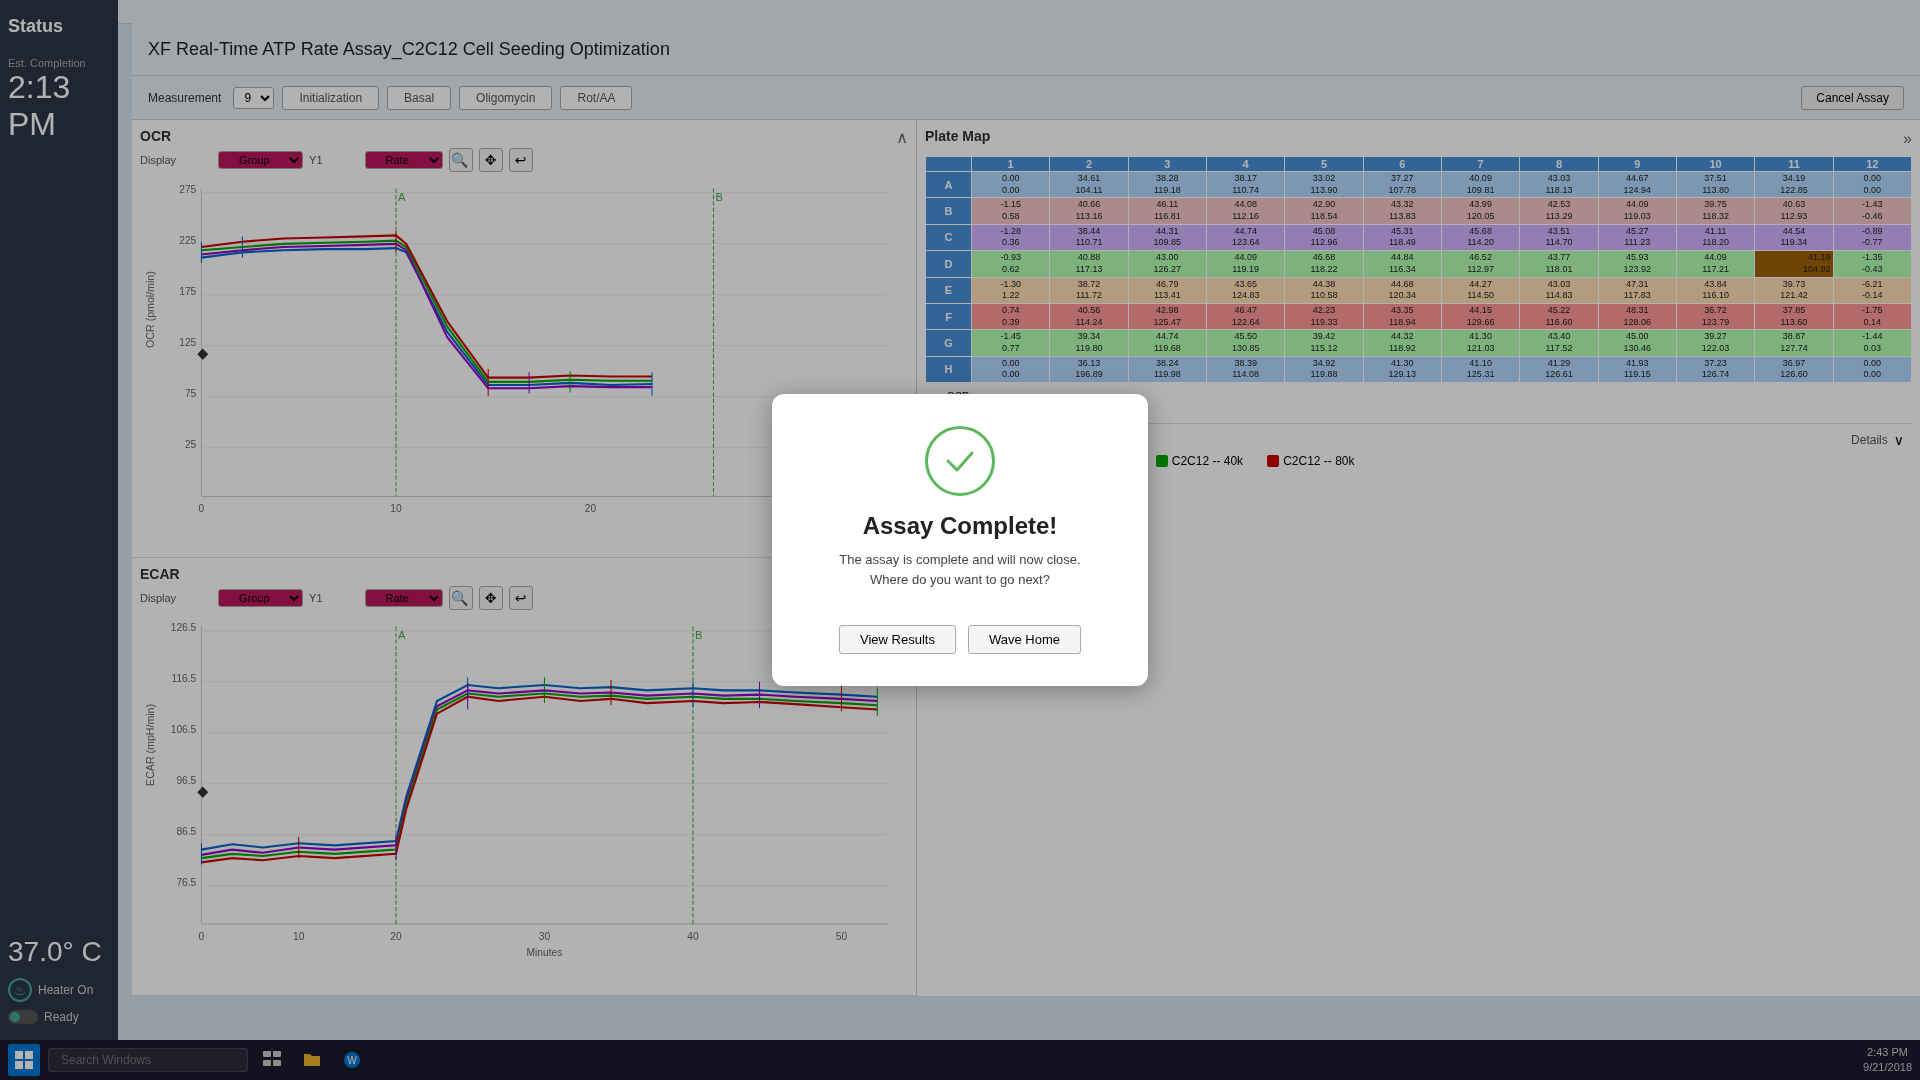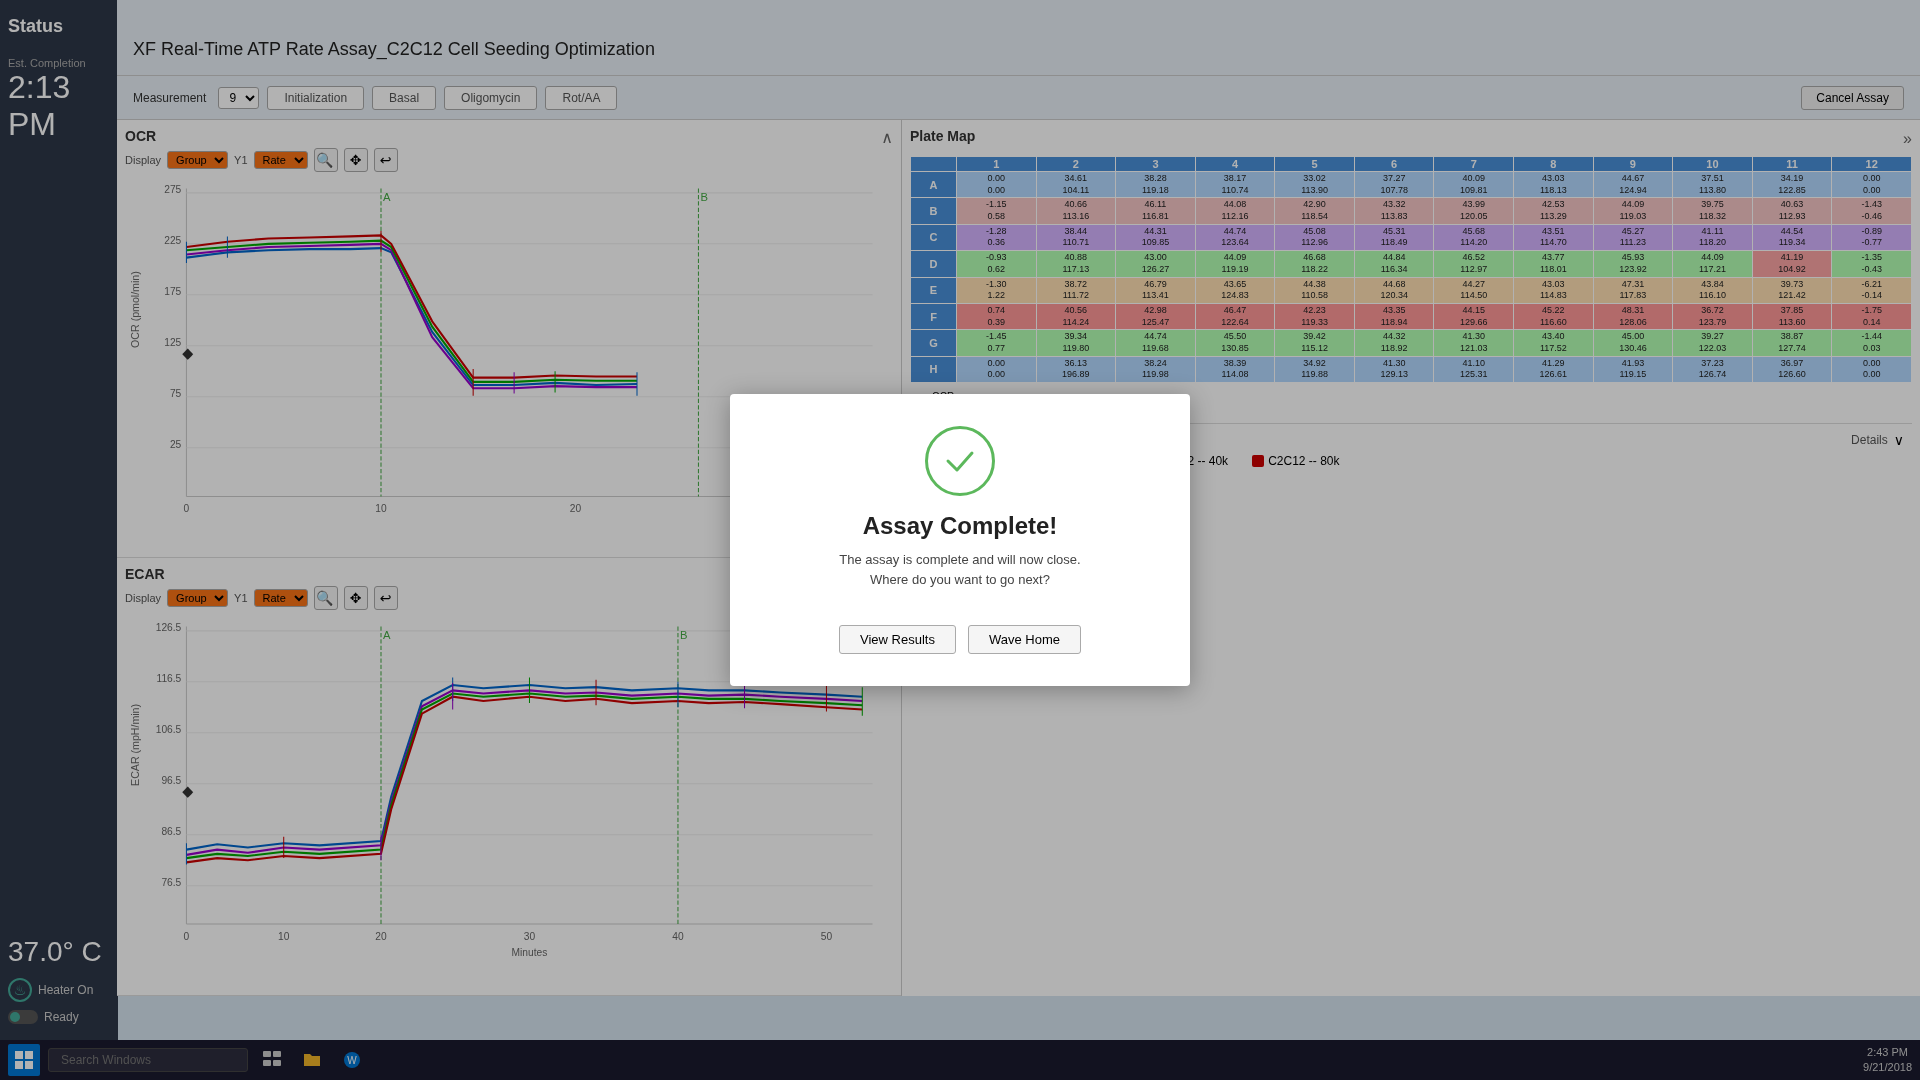--- a/index.html
+++ b/index.html
@@ -14,21 +14,21 @@
     #sidebar .est-label { font-size: 11px; color: #aaa; align-self: flex-start; }
     #sidebar .est-time { font-size: 32px; font-weight: 300; color: #fff; align-self: flex-start; margin-bottom: 30px; }
     #sidebar .temp { font-size: 28px; font-weight: 400; color: #fff; align-self: flex-start; margin-top: auto; }
     #sidebar .heater { display: flex; align-items: center; gap: 6px; font-size: 12px; color: #ccc; margin-top: 10px; align-self: flex-start; }
     #sidebar .heater-icon { width: 24px; height: 24px; border-radius: 50%; border: 2px solid #4a9; display: flex; align-items: center; justify-content: center; color: #4a9; font-size: 14px; }
     #sidebar .ready { display: flex; align-items: center; gap: 6px; font-size: 12px; color: #ccc; margin-top: 8px; align-self: flex-start; }
     #sidebar .ready-icon { width: 30px; height: 14px; background: #555; border-radius: 7px; display: flex; align-items: center; padding: 2px; }
     #sidebar .ready-icon-dot { width: 10px; height: 10px; border-radius: 50%; background: #4a9; }
 
     
-    #main { position: absolute; left: 117px; top: 0; right: 0; height: 972px; background: #e8f0f7; }
+    #main { position: absolute; left: 132px; top: 0; right: 0; height: 972px; background: #e8f0f7; }
 
     
     #title-bar { height: 52px; display: flex; align-items: center; padding: 0 16px; background: #e8f0f7; border-bottom: 1px solid #ccc; }
     #title-bar .app-title { font-size: 18px; font-weight: 400; color: #222; }
 
     
     #toolbar { height: 44px; display: flex; align-items: center; padding: 0 16px; gap: 8px; background: #e8f0f7; border-bottom: 1px solid #ccc; }
     #toolbar .meas-label { font-size: 12px; color: #333; margin-right: 4px; }
     #toolbar .meas-select { padding: 2px 6px; border: 1px solid #aaa; border-radius: 3px; background: #fff; font-size: 12px; min-width: 40px; }
     .phase-btn { padding: 4px 16px; border: 1px solid #aaa; border-radius: 3px; background: #fff; font-size: 12px; color: #555; cursor: pointer; }
@@ -37,21 +37,21 @@
     
     #charts-area { display: flex; height: calc(100% - 96px); }
     #charts-col { flex: 0 0 785px; display: flex; flex-direction: column; border-right: 1px solid #ccc; }
     #plate-col { flex: 1; overflow: hidden; }
 
     
     .chart-panel { flex: 1; background: #fff; border-bottom: 1px solid #ddd; padding: 8px; position: relative; }
     .chart-title { font-size: 14px; font-weight: 600; color: #333; margin-bottom: 4px; }
     .chart-controls { display: flex; align-items: center; gap: 6px; margin-bottom: 6px; }
     .ctrl-label { font-size: 11px; color: #555; }
-    .ctrl-select { padding: 1px 4px; border: 1px solid #aaa; border-radius: 3px; font-size: 11px; background: #f97316; }
+    .ctrl-select { padding: 1px 16px; border: 1px solid #aaa; border-radius: 3px; font-size: 11px; background: #be185d; margin-left: 36px; }
     .ctrl-btn { width: 24px; height: 24px; border: 1px solid #aaa; border-radius: 3px; background: #f5f5f5; cursor: pointer; display: flex; align-items: center; justify-content: center; font-size: 14px; }
     .chart-collapse { position: absolute; top: 8px; right: 8px; font-size: 16px; color: #666; cursor: pointer; }
 
     
     .chart-svg { width: 100%; height: calc(100% - 60px); }
 
     
     #plate-map { background: #fff; height: 100%; overflow: auto; padding: 8px; }
     .pm-title { font-size: 14px; font-weight: 600; color: #333; margin-bottom: 6px; }
     .pm-expand { float: right; font-size: 16px; color: #666; cursor: pointer; }
@@ -78,22 +78,22 @@
     .gl-item { display: flex; align-items: center; gap: 4px; }
     .gl-color { width: 12px; height: 12px; border-radius: 2px; }
 
     
     #modal-overlay {
       position: absolute; left: 0; top: 0; right: 0; bottom: 0;
       background: rgba(0,0,0,0.3); display: flex; align-items: center; justify-content: center;
       z-index: 100;
     }
     #modal {
-      background: #fff; border-radius: 4px; box-shadow: 0 4px 24px rgba(0,0,0,0.3);
-      padding: 32px 40px; width: 460px; text-align: center; position: relative;
+      background: #fff; border-radius: 12px; box-shadow: 0 4px 24px rgba(0,0,0,0.3);
+      padding: 32px 40px; width: 376px; text-align: center; position: relative;
     }
     .modal-check { width: 70px; height: 70px; border-radius: 50%; border: 3px solid #5cb85c; display: flex; align-items: center; justify-content: center; margin: 0 auto 16px; }
     .modal-check svg { width: 40px; height: 40px; }
     .modal-title { font-size: 24px; font-weight: 600; margin-bottom: 10px; color: #222; }
     .modal-body { font-size: 13px; color: #444; margin-bottom: 36px; line-height: 1.5; }
     .modal-btns { display: flex; justify-content: center; gap: 12px; }
     .modal-btn { padding: 6px 20px; border: 1px solid #aaa; border-radius: 3px; background: #f5f5f5; font-size: 13px; cursor: pointer; }
 
     
     #taskbar {
@@ -595,21 +595,21 @@
                     <span class="top">45.93</span>
                     <span class="bot">123.92</span>
                   </div>
                 </td>
                 <td style="background: rgb(179, 255, 179); font-size: 9px;">
                   <div class="cell-val">
                     <span class="top">44.09</span>
                     <span class="bot">117.21</span>
                   </div>
                 </td>
-                <td style="background: #fca5a5; font-size: 9px;">
+                <td style="background: #a16207; font-size: 9px; text-align: right;">
                   <div class="cell-val">
                     <span class="top">41.19</span>
                     <span class="bot">104.92</span>
                   </div>
                 </td>
                 <td style="background: rgb(179, 255, 179); font-size: 9px;">
                   <div class="cell-val">
                     <span class="top">-1.35</span>
                     <span class="bot">-0.43</span>
                   </div>

